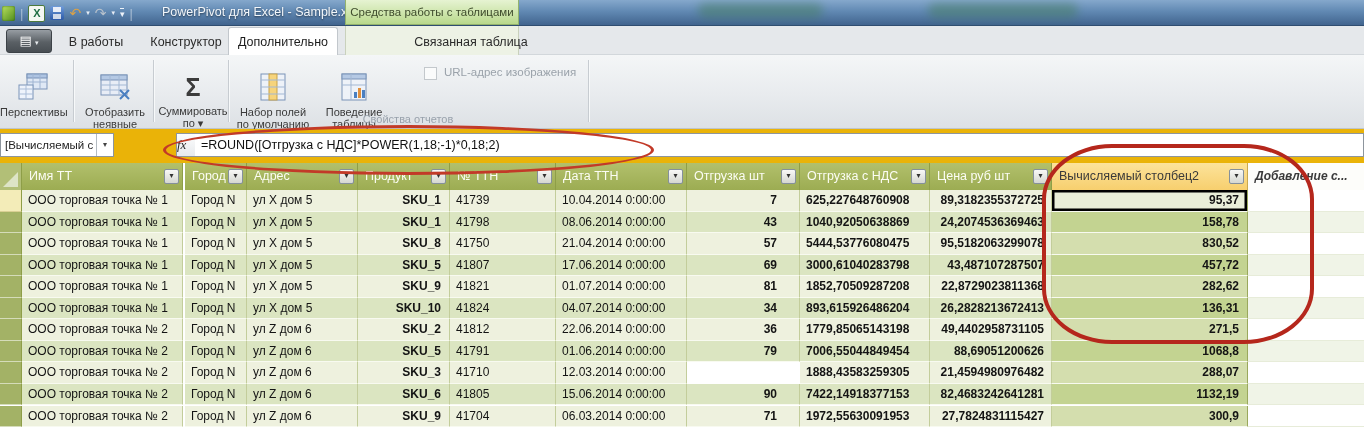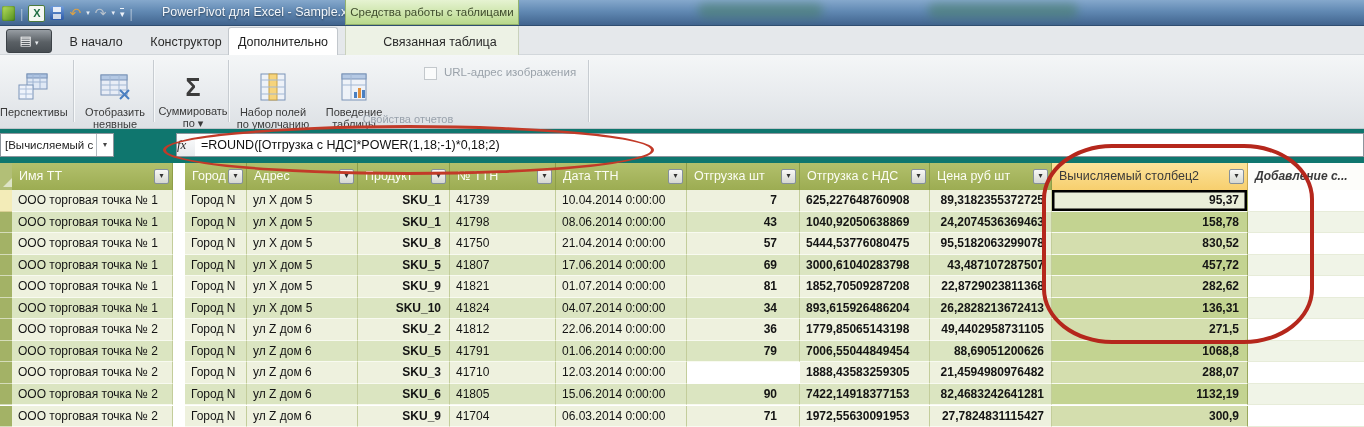--- a/index.html
+++ b/index.html
@@ -36,36 +36,36 @@
              border-left:1px solid #c9d1bc;border-right:1px solid #c9d1bc;box-sizing:border-box;}
   .file-btn{position:absolute;left:6px;top:29px;width:46px;height:24px;border-radius:3px;
     background:linear-gradient(#979da3,#5a6065 55%,#484e53);border:1px solid #3c4247;box-sizing:border-box;
     color:#fff;text-align:center;line-height:21px;font-size:12px;}
   .file-btn .menu-g{font-size:13px;} .file-btn .mini-arrow{color:#e8ecef;font-size:7px;}
   .tab{position:absolute;top:29px;height:26px;line-height:26px;font-size:12.5px;color:#2a2a2a;
        text-align:center;white-space:nowrap;}
   .tab-home{left:55px;width:82px;} .tab-design{left:138px;width:96px;}
   .tab-active{left:228px;top:27px;width:110px;height:28px;line-height:28px;background:#fff;
     border:1px solid #c2c7cc;border-bottom:none;border-radius:3px 3px 0 0;box-sizing:border-box;color:#1c1c1c;}
-  .tab-linked{left:345px;width:190px;}
+  .tab-linked{left:345px;width:190px;padding-left:31px;}
 
   
   .ribbon{position:absolute;left:0;top:55px;width:1364px;height:74px;
     background:linear-gradient(#f4f6f7,#e8ebee 55%,#dde1e5);border-bottom:1px solid #bfc5ca;box-sizing:border-box;}
   .vsep{position:absolute;top:5px;height:62px;width:1px;background:#c7ccd1;box-shadow:1px 0 0 #f7f9fa;}
   .rbtn{position:absolute;top:3px;height:66px;text-align:center;font-size:11px;color:#3a3a3a;
         white-space:pre-line;line-height:12.5px;cursor:default;}
   .ricon{display:block;margin:1px auto 4px;}
   .sigma{display:block;font-size:25px;font-weight:bold;color:#3c3c3c;height:32px;line-height:32px;margin-bottom:2px;}
   .cb{position:absolute;left:424px;top:12px;width:13px;height:13px;background:#fafbfb;border:1px solid #c3c8cc;box-sizing:border-box;}
   .cb-label{position:absolute;left:444px;top:11px;font-size:11.5px;color:#9aa2aa;white-space:nowrap;}
   .grp-label{position:absolute;left:230px;top:58px;width:356px;text-align:center;font-size:11px;color:#99a2ac;}
 
   
-  .fbar{position:absolute;left:0;top:129px;width:1364px;height:34px;background:#0f766e;}
+  .fbar{position:absolute;left:0;top:129px;width:1364px;height:34px;background:#eab308;}
   .name-box{position:absolute;left:0;top:4px;width:114px;height:24px;background:#fff;
     border:1px solid #8d959d;box-sizing:border-box;font-size:11.5px;color:#1e1e1e;line-height:22px;}
   .name-box .nb-text{position:absolute;left:4px;top:0;white-space:nowrap;overflow:hidden;width:88px;}
   .nb-arrow{position:absolute;right:0;top:0;width:16px;height:22px;border-left:1px solid #b4bbc1;
     text-align:center;font-size:8px;color:#444;line-height:22px;}
   .fx-btn{position:absolute;left:176px;top:4px;width:20px;height:24px;box-sizing:border-box;
     background:linear-gradient(#fdfdfd,#e7eaed);border:1px solid #8d959d;text-align:left;
     font-family:"Liberation Serif",serif;font-style:italic;font-size:13px;line-height:21px;color:#2b2b2b;}
   .formula-field{position:absolute;left:195px;top:4px;width:1169px;height:24px;box-sizing:border-box;
     background:#fff;border:1px solid #8d959d;border-left:none;font-size:12.5px;line-height:22px;
@@ -82,21 +82,21 @@
   .filter-btn{position:absolute;right:3px;top:6px;width:15px;height:15px;box-sizing:border-box;
     background:linear-gradient(#f8f8f6,#d5d7d1);border:1px solid #85909b;border-radius:2px;
     text-align:center;line-height:12px;font-size:8px;color:#333;font-style:normal;font-weight:normal;}
   .corner-tri{position:absolute;right:3px;bottom:3px;width:15px;height:15px;background:#dde4c6;
     clip-path:polygon(100% 0,100% 100%,0 100%);}
   .tbody{position:absolute;left:0;top:190px;width:1364px;height:237px;overflow:hidden;}
   .tr{position:absolute;left:0;width:1364px;height:21.55px;}
   .td{position:absolute;top:0;height:100%;box-sizing:border-box;font-size:12px;line-height:20px;
     color:#141414;border-right:1px solid #c3cd9b;border-bottom:1px solid #f8faf0;
     padding:0 6px;white-space:nowrap;overflow:hidden;}
-  .c0{left:0;width:22px;} .c1{left:12px;width:161px;} .c2{left:185px;width:62px;}
+  .c0{left:0;width:22px;} .c1{left:22px;width:161px;} .c2{left:185px;width:62px;}
   .c3{left:247px;width:111px;} .c4{left:358px;width:92px;} .c5{left:450px;width:106px;}
   .c6{left:556px;width:131px;} .c7{left:687px;width:113px;} .c8{left:800px;width:130px;}
   .c9{left:930px;width:122px;} .c10{left:1052px;width:196px;} .c11{left:1248px;width:116px;}
   .td.c4,.td.c7,.td.c8,.td.c9,.td.c10{text-align:right;font-weight:bold;}
   .td.c4{padding-right:8px;} .td.c7{padding-right:22px;} .td.c8{padding-right:26px;}
   .td.c9{padding-right:7px;} .td.c10{padding-right:8px;border-right:1px solid #9aa85c;}
   .td.c11{border-right:none;border-bottom:1px solid #e7ecd9;}
   .tr.even .td{background:#eef1de;} .tr.odd .td{background:#dbe5c1;}
   .tr.even .td.c10{background:#d4deae;} .tr.odd .td.c10{background:#c3d391;}
   .tr.even .td.c11{background:#ffffff;} .tr.odd .td.c11{background:#f0f4e7;}
@@ -133,21 +133,21 @@
     <div class="smudge" style="left:928px;width:150px;"></div>
   </div>
   <div class="ctx-head">Средства работы с таблицами</div>
 
   <div class="tabrow"></div>
   <div class="ctx-strip"></div>
   <div class="file-btn">
     <span class="menu-g">▤</span>
     <span class="mini-arrow">▾</span>
   </div>
-  <div class="tab tab-home">В начало</div>
+  <div class="tab tab-home">В работы</div>
   <div class="tab tab-design">Конструктор</div>
   <div class="tab tab-active">Дополнительно</div>
   <div class="tab tab-linked">Связанная таблица</div>
 
   <div class="ribbon">
     <div class="vsep" style="left:73px;"></div>
     <div class="vsep" style="left:153px;"></div>
     <div class="vsep" style="left:228px;"></div>
     <div class="vsep" style="left:588px;"></div>
 

